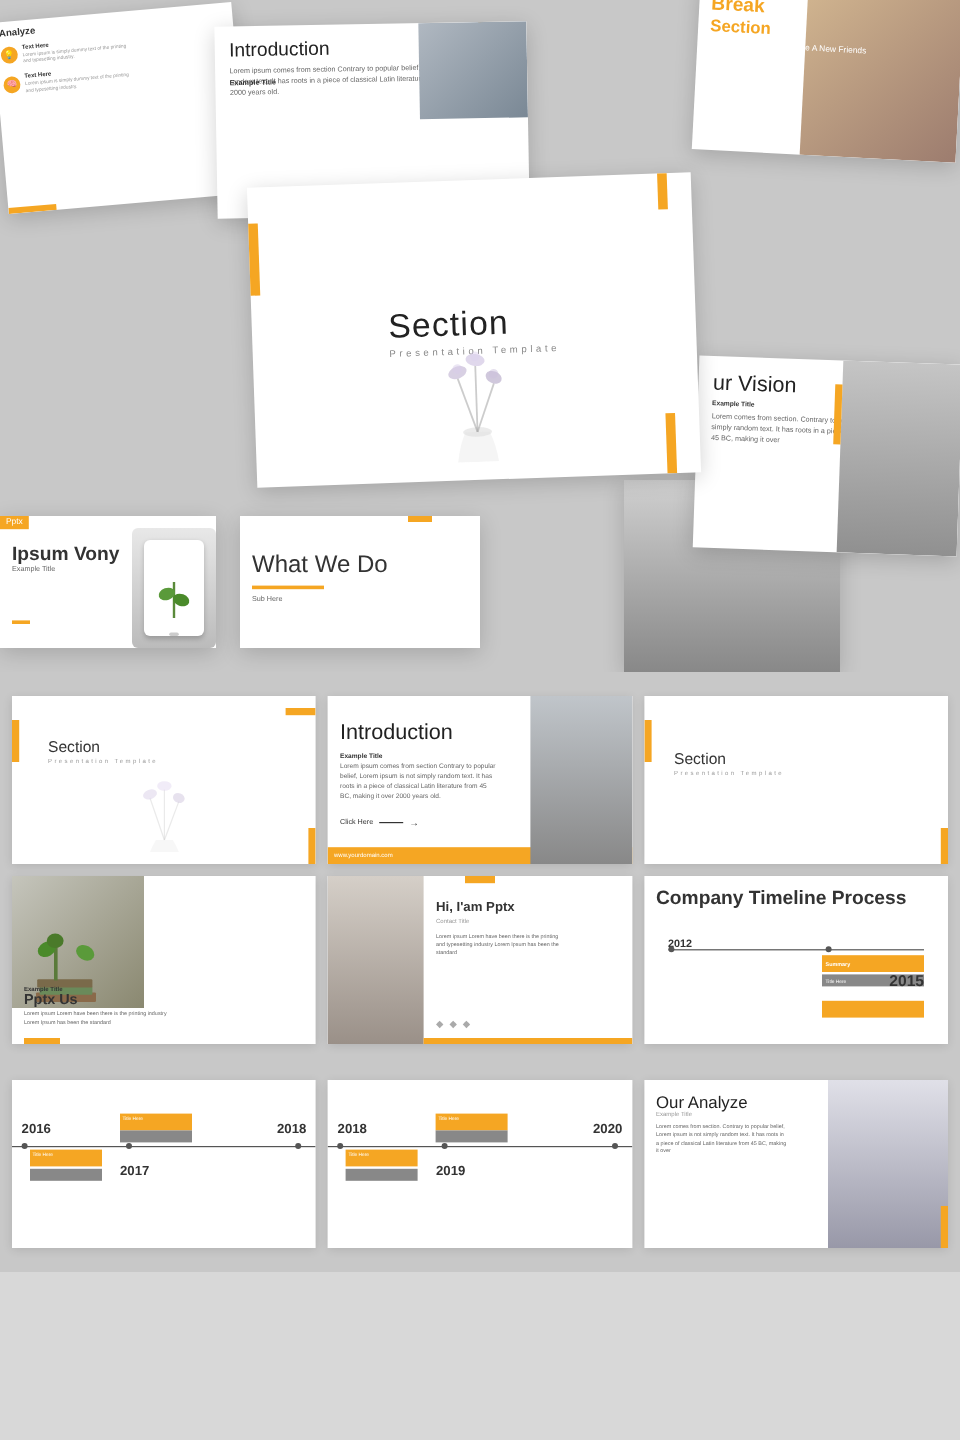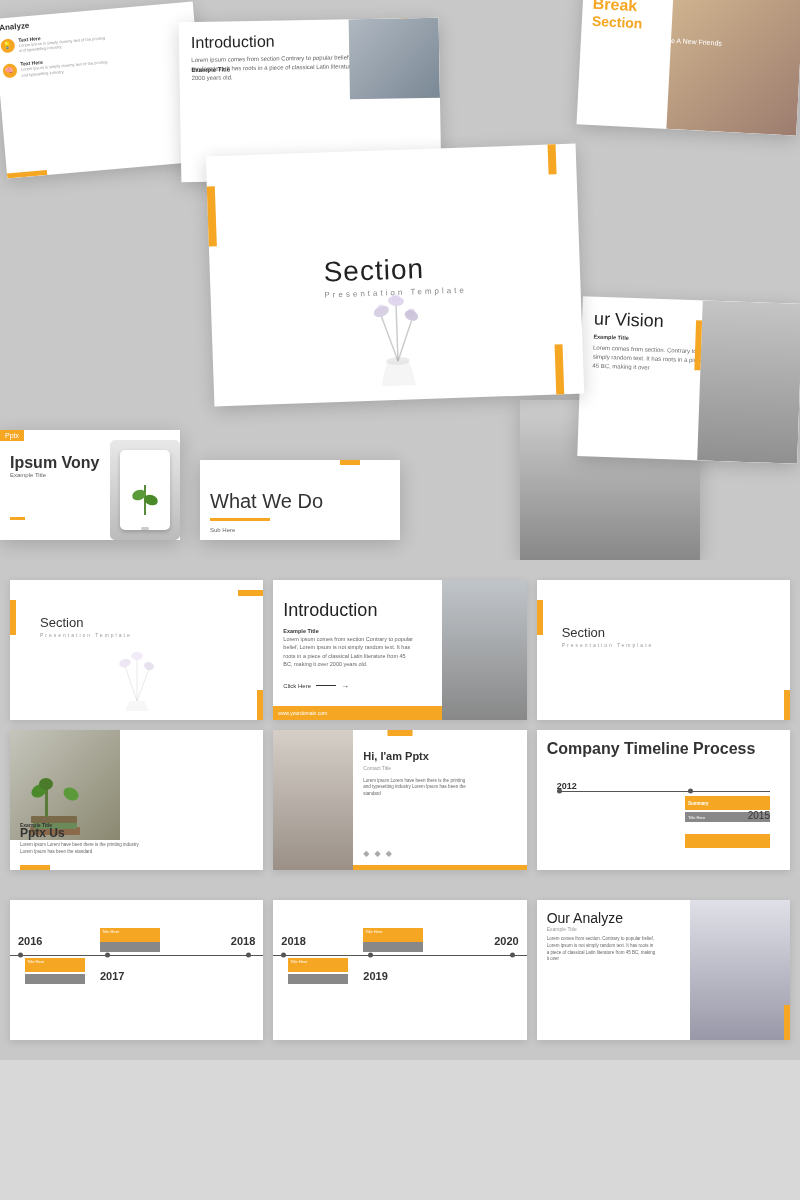--- a/index.html
+++ b/index.html
@@ -240,21 +240,21 @@
       position: absolute;
       right: 0; bottom: 0;
       width: 70px; height: 100px;
       background: linear-gradient(180deg, #e8e8e8, #bbb);
       border-radius: 5px;
     }
 
     
     .slide-whatwedo {
       width: 200px;
-      height: 80px;
+      height: 110px;
       bottom: 20px;
       left: 200px;
       z-index: 7;
       padding: 10px;
     }
     .slide-whatwedo .wwd-title {
       font-size: 20px;
       font-weight: 300;
       color: #333;
     }
@@ -770,21 +770,21 @@
       <div style="position:absolute;left:10px;top:15px;font-size:9px;font-weight:bold;color:#333;">2012</div>
       <div style="position:absolute;left:10px;top:25px;width:5px;height:5px;background:#555;border-radius:50%;transform:translateY(-50%);"></div>
 
       <div style="position:absolute;right:10px;top:30px;width:85px;height:14px;background:#F5A623;display:flex;align-items:center;padding:0 3px;">
         <span style="font-size:4.5px;color:#fff;font-weight:bold;">Summary</span>
       </div>
       <div style="position:absolute;right:10px;top:46px;width:85px;height:10px;background:#888;display:flex;align-items:center;padding:0 3px;">
         <span style="font-size:4px;color:#fff;">Title Here</span>
       </div>
 
-      <div style="position:absolute;right:10px;top:44px;font-size:10px;font-weight:normal;color:#333;">2015</div>
+      <div style="position:absolute;right:10px;top:44px;font-size:13px;font-weight:bold;color:#333;">2015</div>
       <div style="position:absolute;right:87px;top:25px;width:5px;height:5px;background:#555;border-radius:50%;transform:translateY(-50%);"></div>
 
       <div style="position:absolute;right:10px;top:68px;width:85px;height:14px;background:#F5A623;"></div>
     </div>
   </div>
 </div>
 
 <div class="bottom-section">
 
   <div class="bottom-slide bs-tl1">

